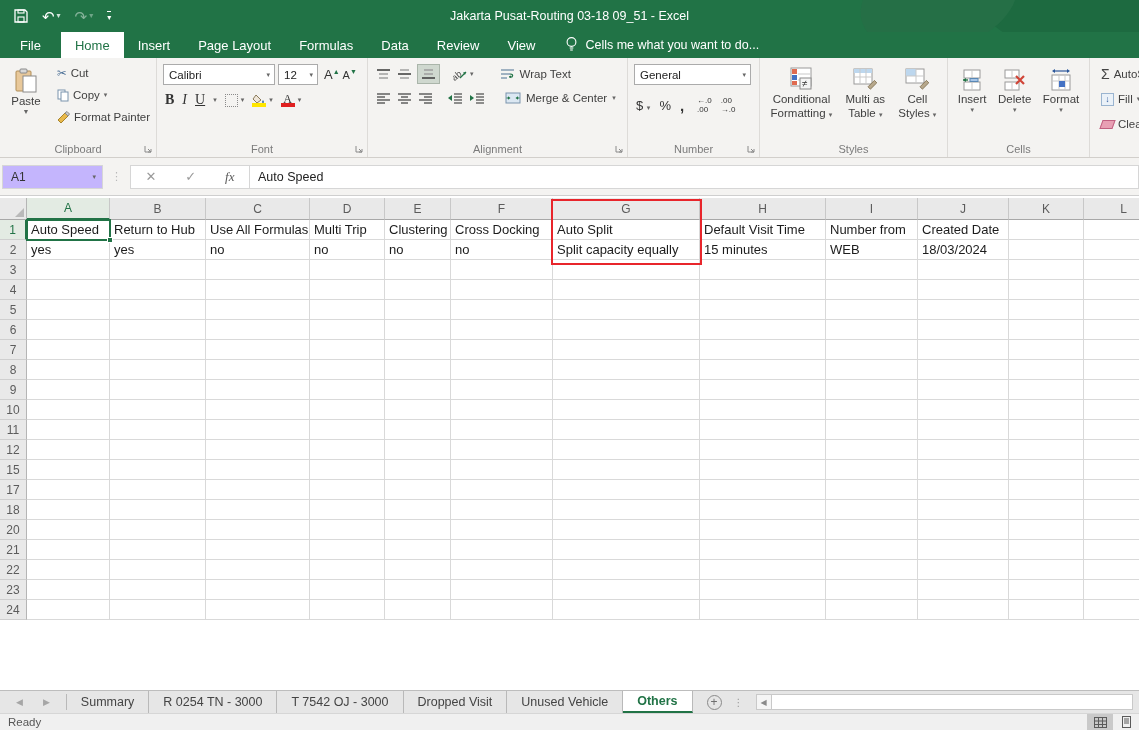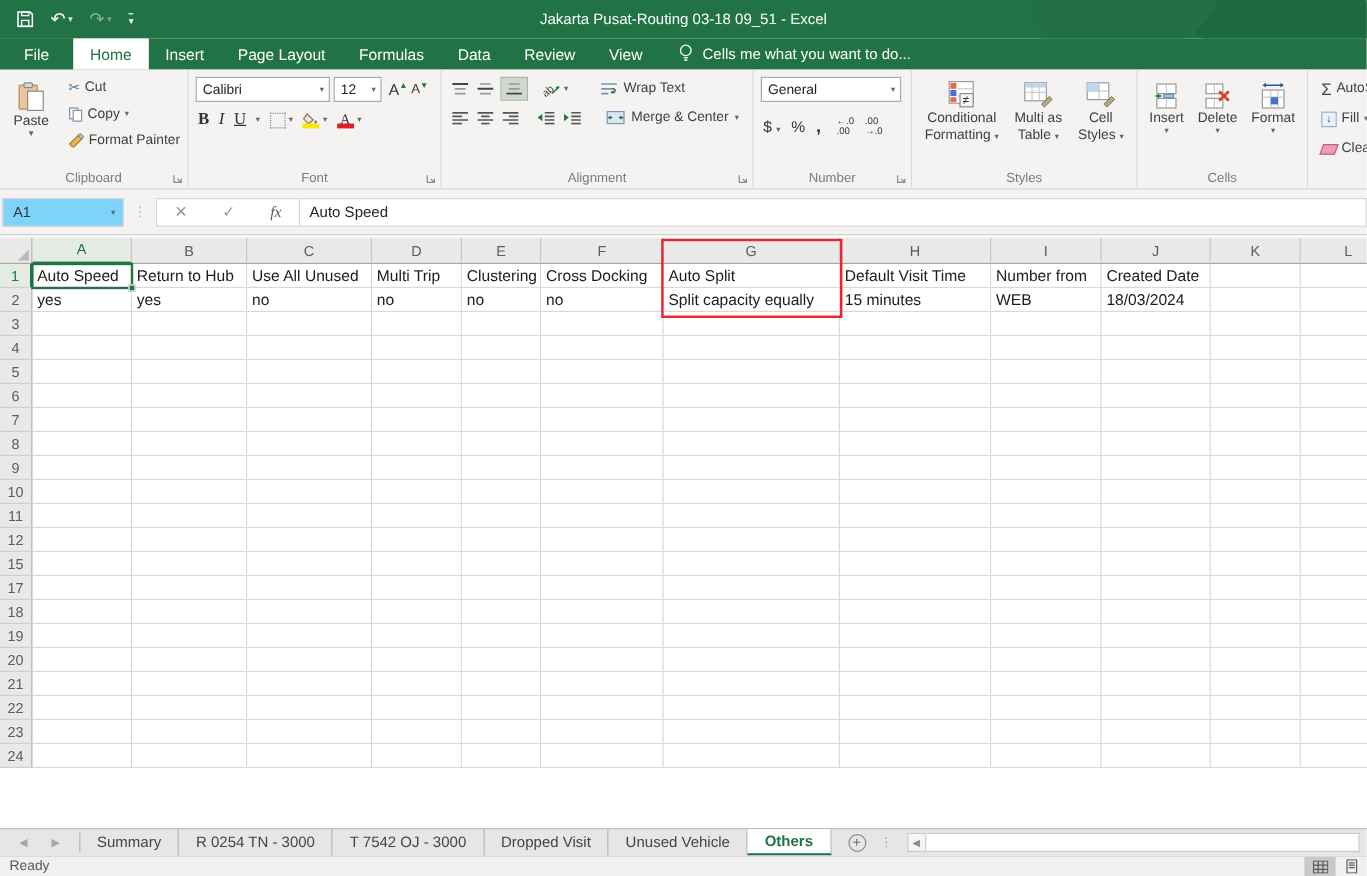--- a/index.html
+++ b/index.html
@@ -35,21 +35,21 @@
   .bigbtn { display:flex; flex-direction:column; align-items:center; font-size:11.5px; color:#3f3f3f; text-align:center; line-height:1.25; padding-top:6px; }
   .combo { background:#fff; border:1px solid #ababab; height:21px; display:flex; align-items:center; font-size:11.5px; color:#222; padding-left:5px; }
   .combo .caret { margin-left:auto; padding-right:4px; }
   .fmt-letter { font-family:"Liberation Serif","DejaVu Serif",serif; font-size:14px; color:#333; }
   .color-bar { display:block; height:4px; width:14px; margin-top:-1px; }
   .sel-toggle { background:#cfd8cf; outline:1px solid #aab5aa; }
   .lines-icon { display:block; }
 
   
   .fbar { position:absolute; left:0; top:158px; width:1139px; height:38px; background:#f4f3f1; border-bottom:1px solid #cfcfcf; display:flex; align-items:center; }
-  .namebox { width:101px; height:24px; background:#7dd3fc; border:1px solid #d6d6d6; margin-left:2px; display:flex; align-items:center; font-size:12px; color:#333; padding-left:8px; }
+  .namebox { width:101px; height:24px; background:#c4b5fd; border:1px solid #d6d6d6; margin-left:2px; display:flex; align-items:center; font-size:12px; color:#333; padding-left:8px; }
   .namebox .caret { margin-left:auto; padding-right:6px; }
   .fbar-dots { color:#b9b9b9; font-size:11px; letter-spacing:0; margin:0 8px; }
   .fbar-btns { height:24px; background:#fff; border:1px solid #d6d6d6; display:flex; align-items:center; width:120px; justify-content:space-around; color:#9a9a9a; }
   .fx { font-family:"Liberation Serif","DejaVu Serif",serif; font-style:italic; color:#5a5a5a; font-size:13px; }
   .fcontent { flex:1; height:24px; background:#fff; border:1px solid #d6d6d6; border-left:none; display:flex; align-items:center; padding-left:8px; font-size:12.5px; color:#222; }
 
   
   .grid-area { position:absolute; left:0; top:198px; width:1139px; height:492px; background:#fff; overflow:hidden; }
   .grid-hdr-row { display:flex; height:22px; background:#e9e9e9; }
   .grid-corner { width:27px; height:22px; background:#e9e9e9; border-right:1px solid #b5b5b5; border-bottom:1px solid #a8a8a8; position:relative; flex:none; }
@@ -483,21 +483,21 @@
       <div class="col-hdr" style="width: 126px;">H</div>
       <div class="col-hdr" style="width: 92px;">I</div>
       <div class="col-hdr" style="width: 91px;">J</div>
       <div class="col-hdr" style="width: 75px;">K</div>
       <div class="col-hdr" style="width: 80px;">L</div>
     </div>
     <div class="grid-row">
       <div class="row-hdr sel">1</div>
       <div class="cell" style="width: 83px;">Auto Speed</div>
       <div class="cell" style="width: 96px;">Return to Hub</div>
-      <div class="cell" style="width: 104px;">Use All Unused</div>
+      <div class="cell" style="width: 104px;">Use All Formulas</div>
       <div class="cell" style="width: 75px;">Multi Trip</div>
       <div class="cell" style="width: 66px;">Clustering</div>
       <div class="cell" style="width: 102px;">Cross Docking</div>
       <div class="cell" style="width: 147px;">Auto Split</div>
       <div class="cell" style="width: 126px;">Default Visit Time</div>
       <div class="cell" style="width: 92px;">Number from</div>
       <div class="cell" style="width: 91px;">Created Date</div>
       <div class="cell" style="width: 75px;"></div>
       <div class="cell" style="width: 80px;"></div>
     </div>
@@ -691,35 +691,20 @@
       <div class="cell" style="width: 102px;"></div>
       <div class="cell" style="width: 147px;"></div>
       <div class="cell" style="width: 126px;"></div>
       <div class="cell" style="width: 92px;"></div>
       <div class="cell" style="width: 91px;"></div>
       <div class="cell" style="width: 75px;"></div>
       <div class="cell" style="width: 80px;"></div>
     </div>
     <div class="grid-row">
       <div class="row-hdr">18</div>
-      <div class="cell" style="width: 83px;"></div>
-      <div class="cell" style="width: 96px;"></div>
-      <div class="cell" style="width: 104px;"></div>
-      <div class="cell" style="width: 75px;"></div>
-      <div class="cell" style="width: 66px;"></div>
-      <div class="cell" style="width: 102px;"></div>
-      <div class="cell" style="width: 147px;"></div>
-      <div class="cell" style="width: 126px;"></div>
-      <div class="cell" style="width: 92px;"></div>
-      <div class="cell" style="width: 91px;"></div>
-      <div class="cell" style="width: 75px;"></div>
-      <div class="cell" style="width: 80px;"></div>
-    </div>
-    <div class="grid-row">
-      <div class="row-hdr">19</div>
       <div class="cell" style="width: 83px;"></div>
       <div class="cell" style="width: 96px;"></div>
       <div class="cell" style="width: 104px;"></div>
       <div class="cell" style="width: 75px;"></div>
       <div class="cell" style="width: 66px;"></div>
       <div class="cell" style="width: 102px;"></div>
       <div class="cell" style="width: 147px;"></div>
       <div class="cell" style="width: 126px;"></div>
       <div class="cell" style="width: 92px;"></div>
       <div class="cell" style="width: 91px;"></div>

